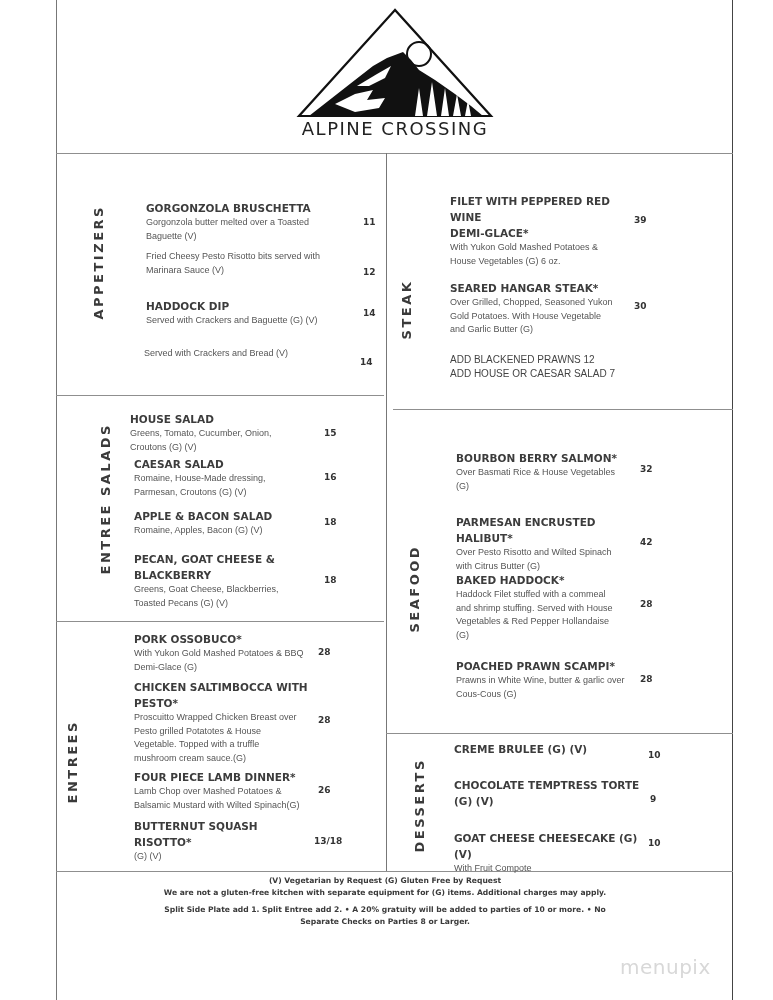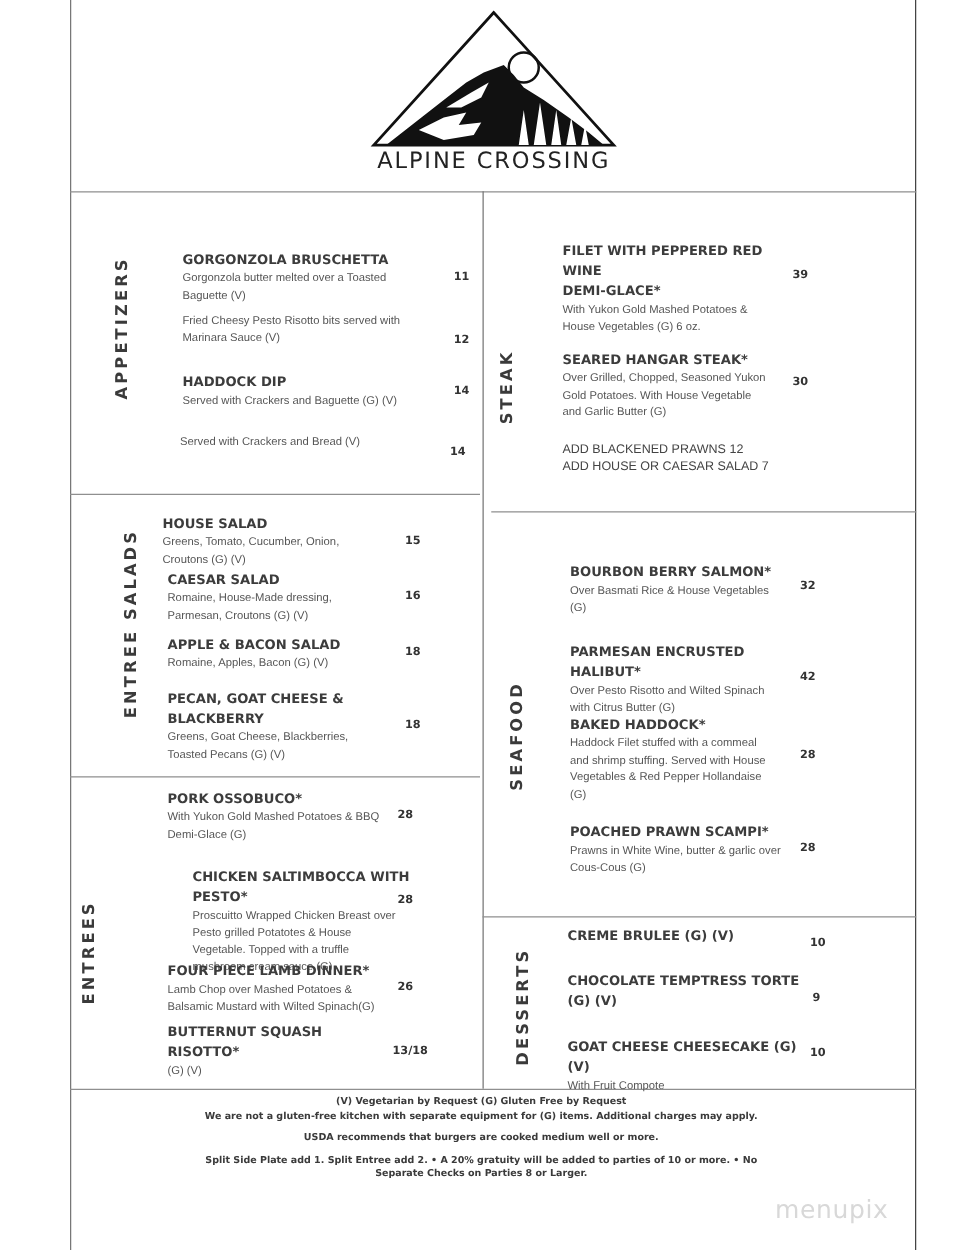--- a/index.html
+++ b/index.html
@@ -117,21 +117,21 @@
 
 <div class="sec-label" style="left:32px; top:756px; width:80px;">ENTREES</div>
 
 <div class="item" style="left:134px; top:631px; width:180px;">
   <div class="name">PORK OSSOBUCO*</div>
   <div class="desc">With Yukon Gold Mashed Potatoes &amp; BBQ</div>
   <div class="desc">Demi-Glace (G)</div>
 </div>
 <div class="price" style="left:318px; top:647px;">28</div>
 
-<div class="item" style="left:134px; top:694px; width:180px;margin-left:20px;">
+<div class="item" style="left:134px; top:679px; width:180px;">
   <div class="name">CHICKEN SALTIMBOCCA WITH</div>
   <div class="name">PESTO*</div>
   <div class="desc">Proscuitto Wrapped Chicken Breast over</div>
   <div class="desc">Pesto grilled Potatotes &amp; House</div>
   <div class="desc">Vegetable. Topped with a truffle</div>
   <div class="desc">mushroom cream sauce.(G)</div>
 </div>
 <div class="price" style="left:318px; top:715px;">28</div>
 
 <div class="item" style="left:134px; top:769px; width:180px;">
@@ -218,17 +218,16 @@
 
 <div class="item" style="left:454px; top:830px; width:200px;">
   <div class="name">GOAT CHEESE CHEESECAKE (G) (V)</div>
   <div class="desc">With Fruit Compote</div>
 </div>
 <div class="price" style="left:648px; top:838px;">10</div>
 
 <div class="footer">
   <p style="margin:0;">(V) Vegetarian by Request        (G) Gluten Free by Request</p>
   <p>We are not a gluten-free kitchen with separate equipment for (G) items. Additional charges may apply.</p>
-  <p>USDA recommends that burgers are cooked medium well or more.</p>
   <p>Split Side Plate add 1. Split Entree add 2. • A 20% gratuity will be added to parties of 10 or more. • No Separate Checks on Parties 8 or Larger.</p>
 </div>
 
 <div class="watermark">menupix</div>
 
 </body></html>

